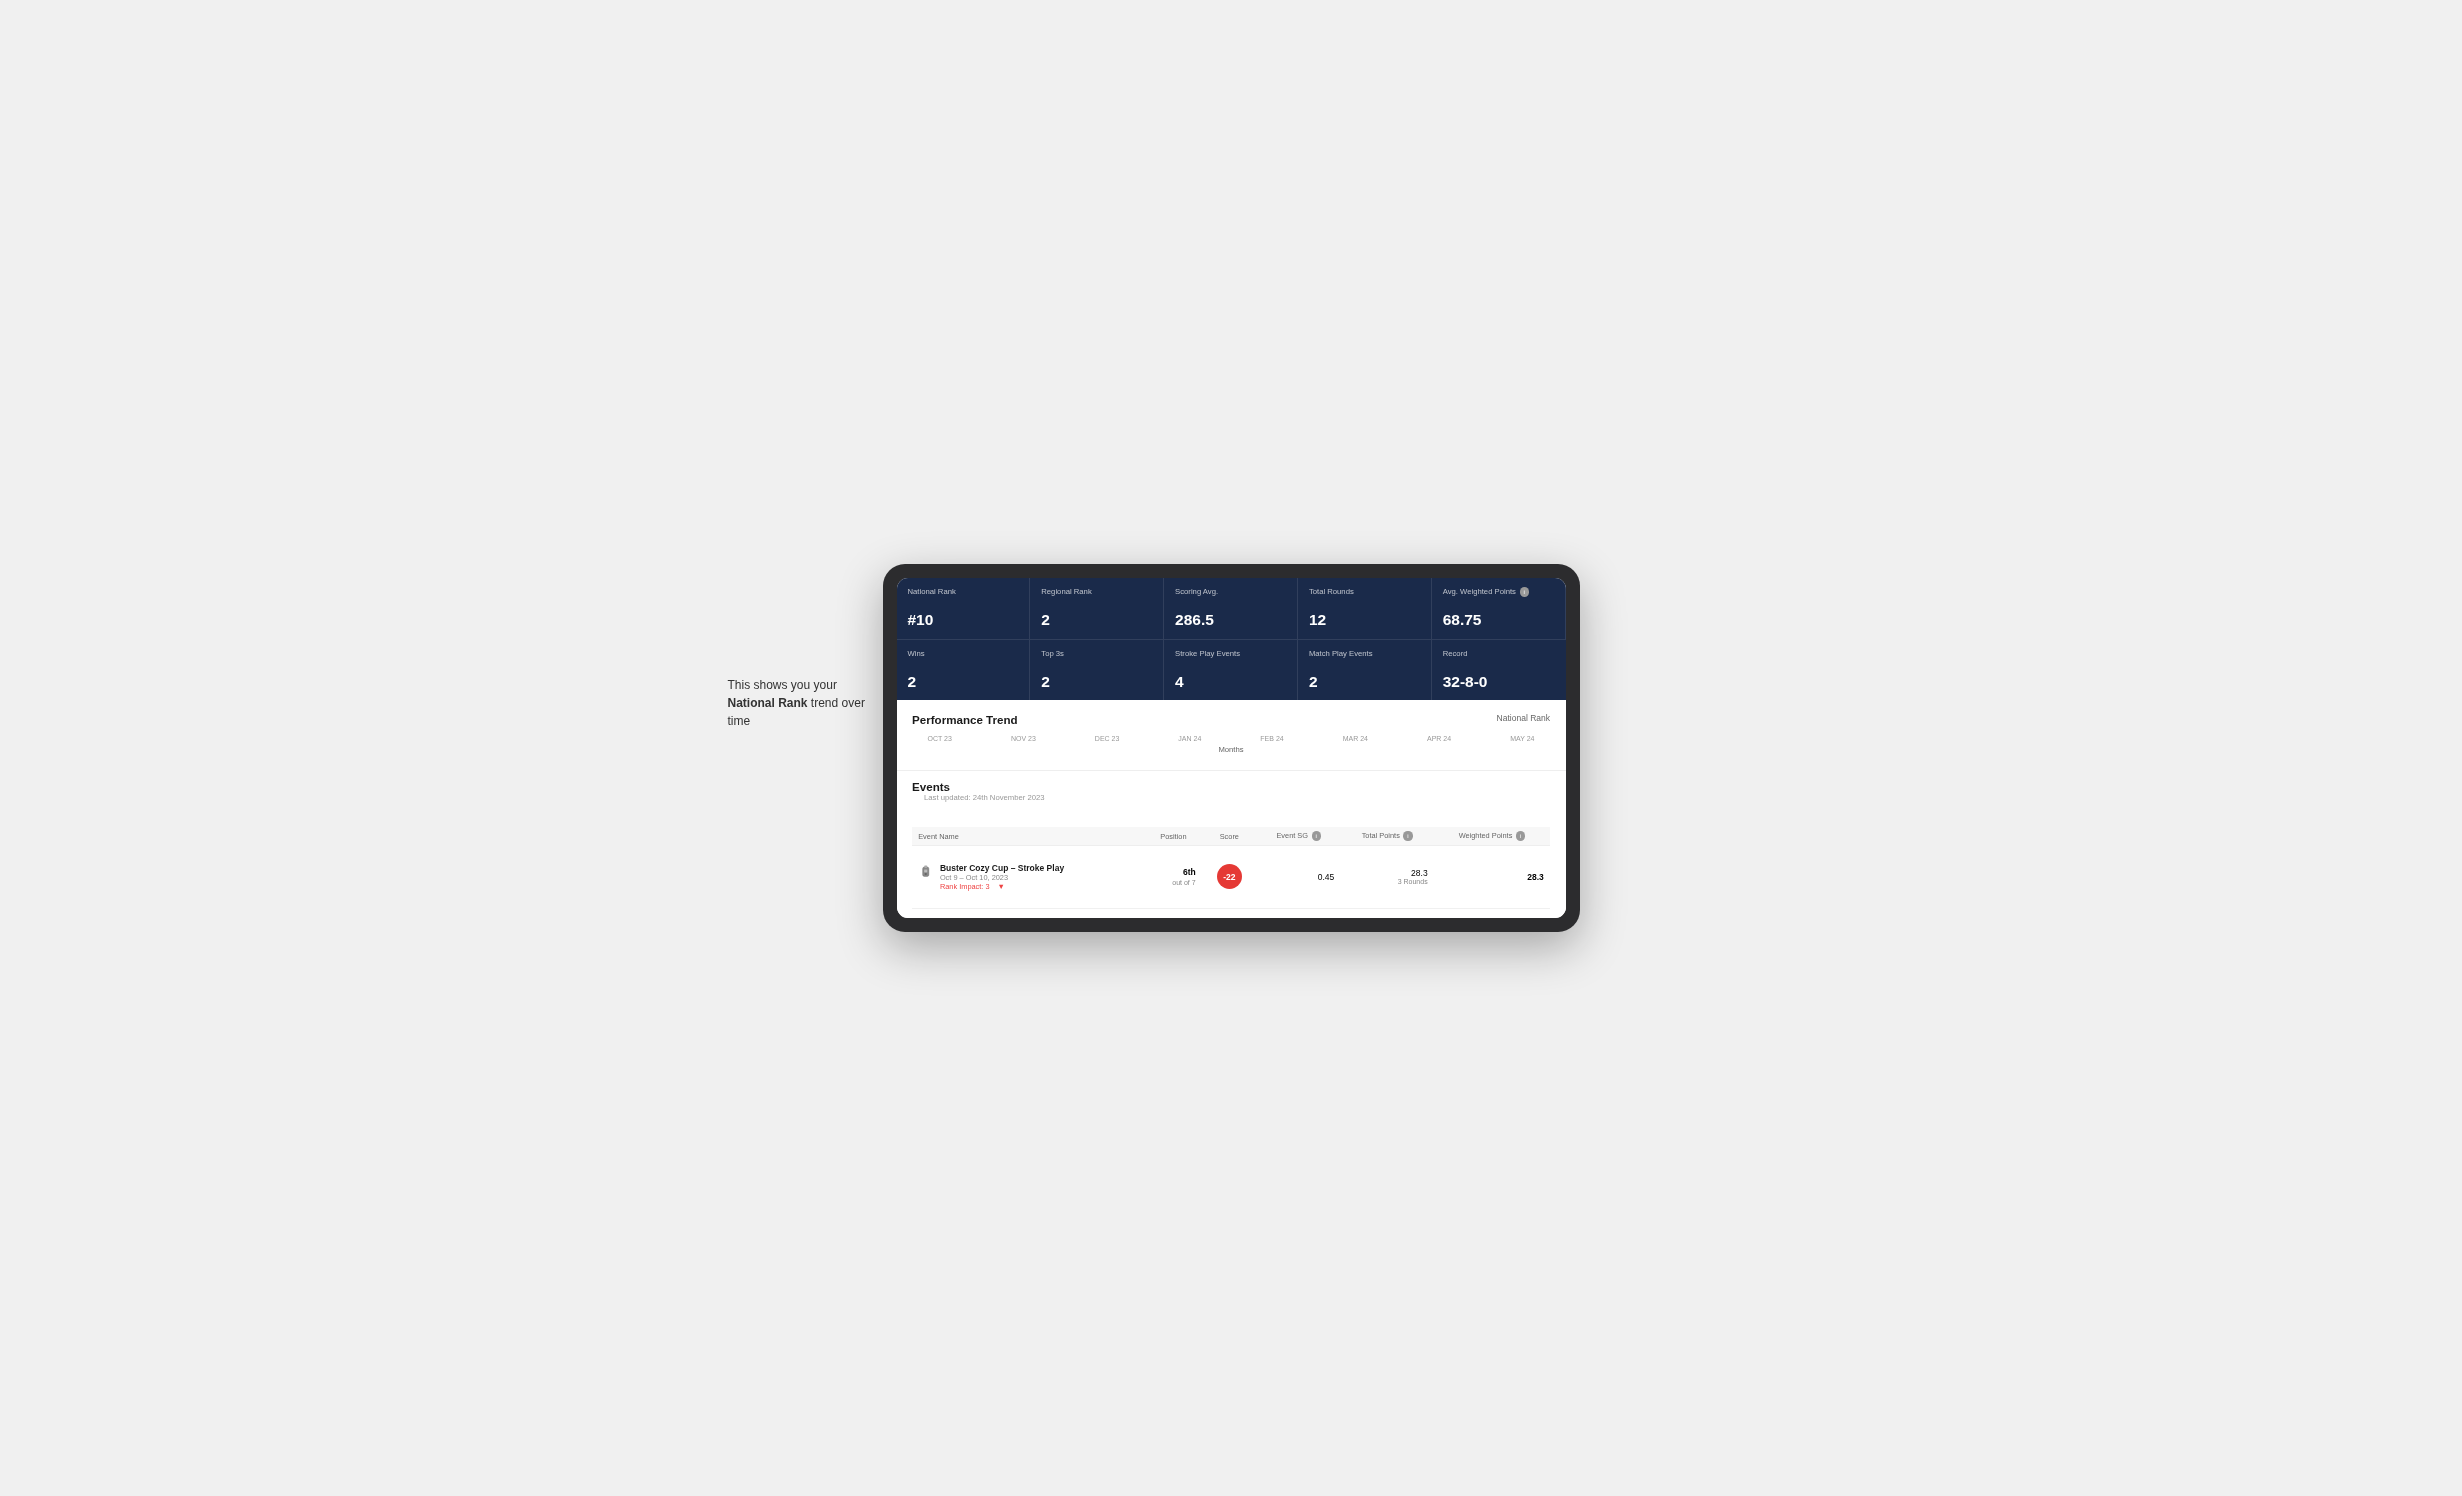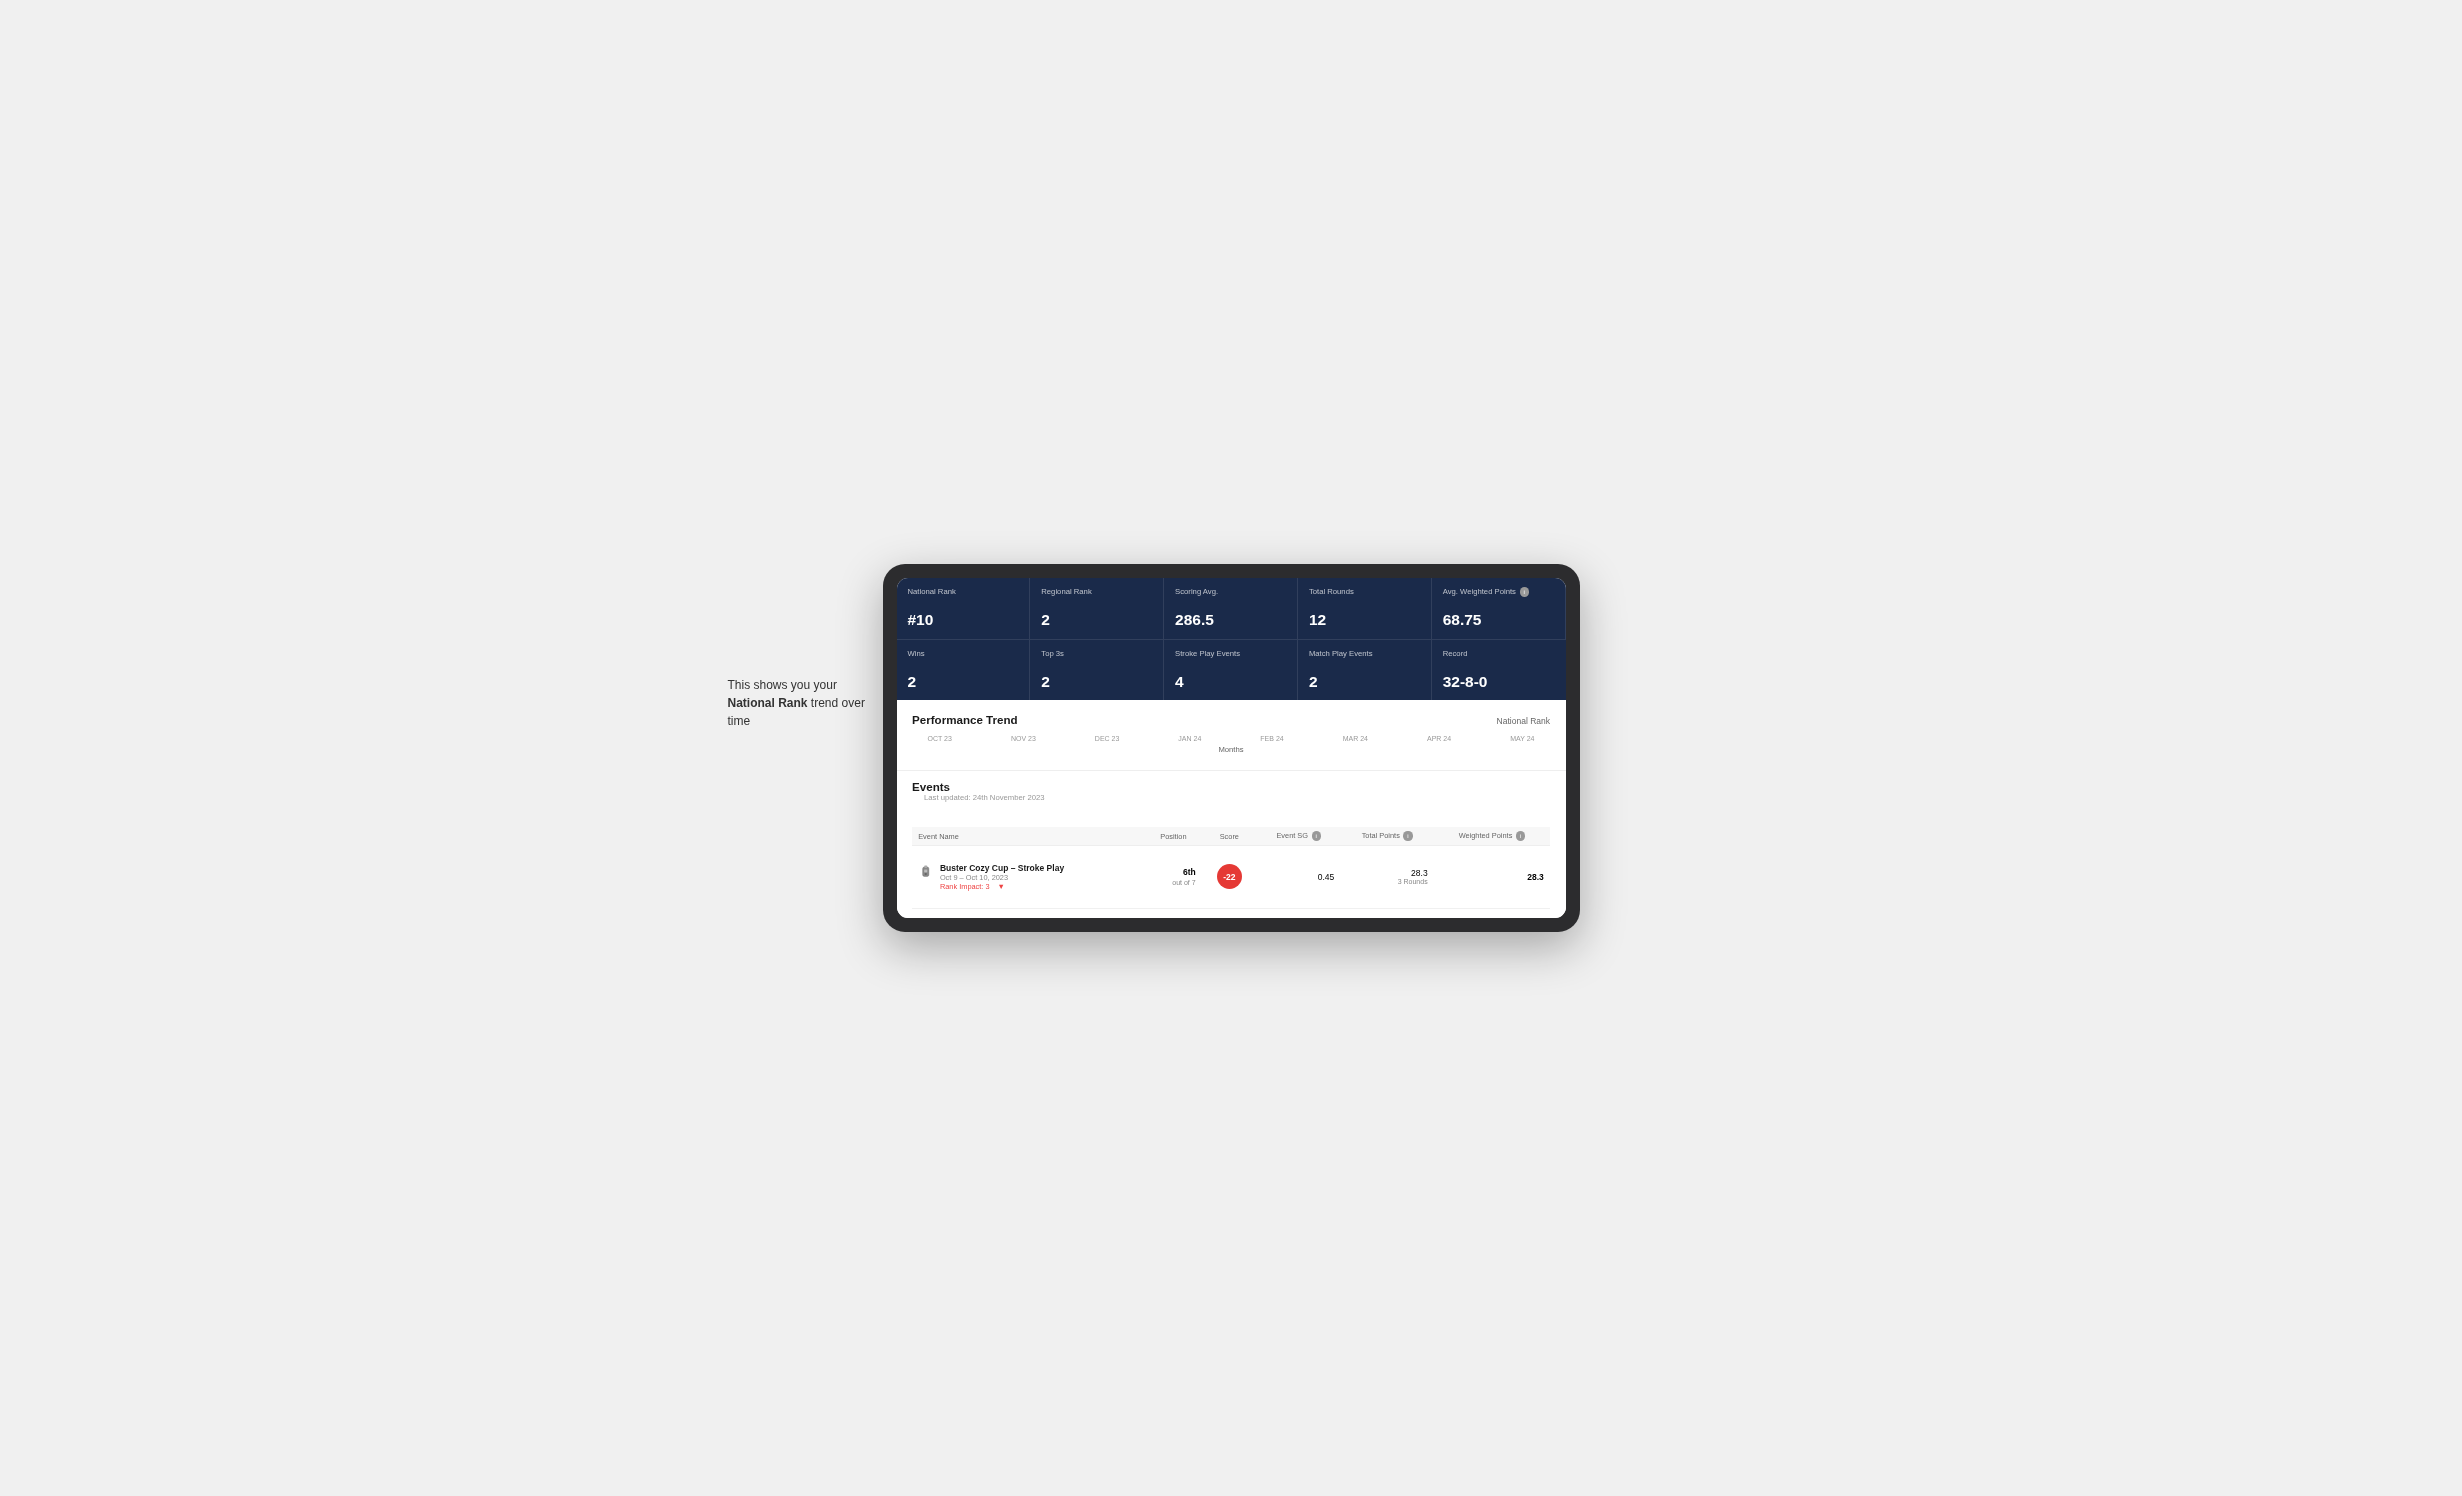--- a/index.html
+++ b/index.html
@@ -94,21 +94,21 @@
 
     
     .performance-section {
       padding: 12.4px 15.5px 9.3px;
       background: white;
     }
 
     .performance-header {
       display: flex;
       justify-content: space-between;
-      align-items: flex-end;
+      align-items: flex-start;
       margin-bottom: 9.3px;
     }
 
     .performance-title {
       font-size: 11.6px;
       font-weight: 600;
       color: #1a1a1a;
     }
 
     .performance-label {

